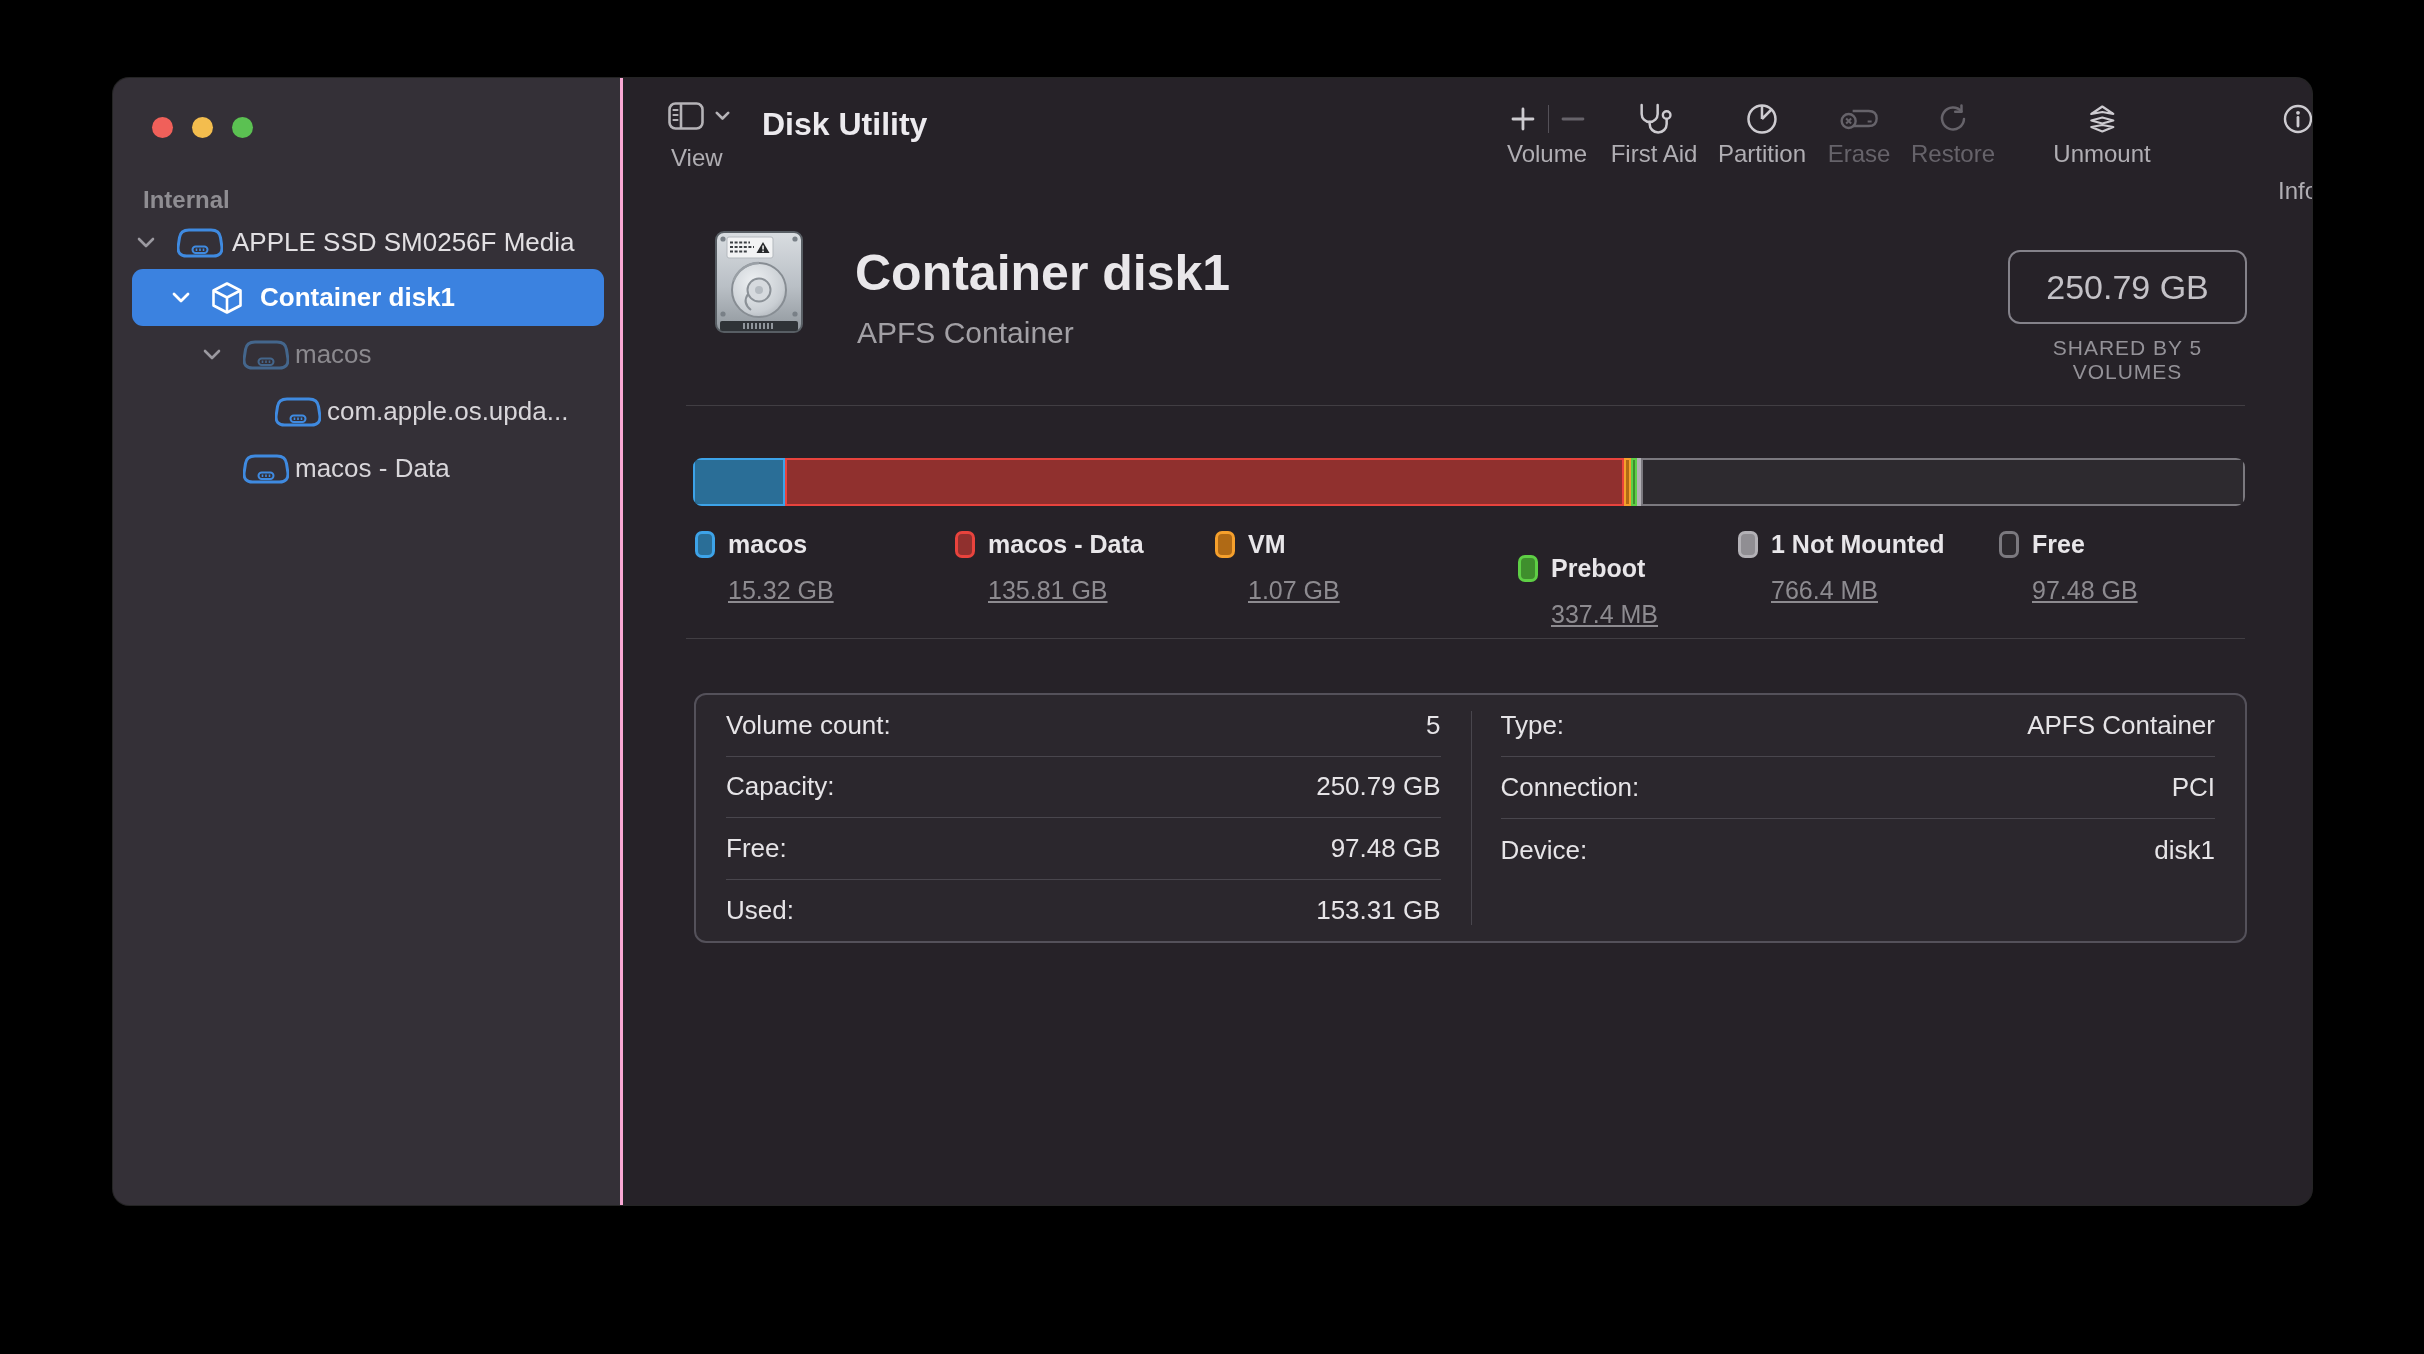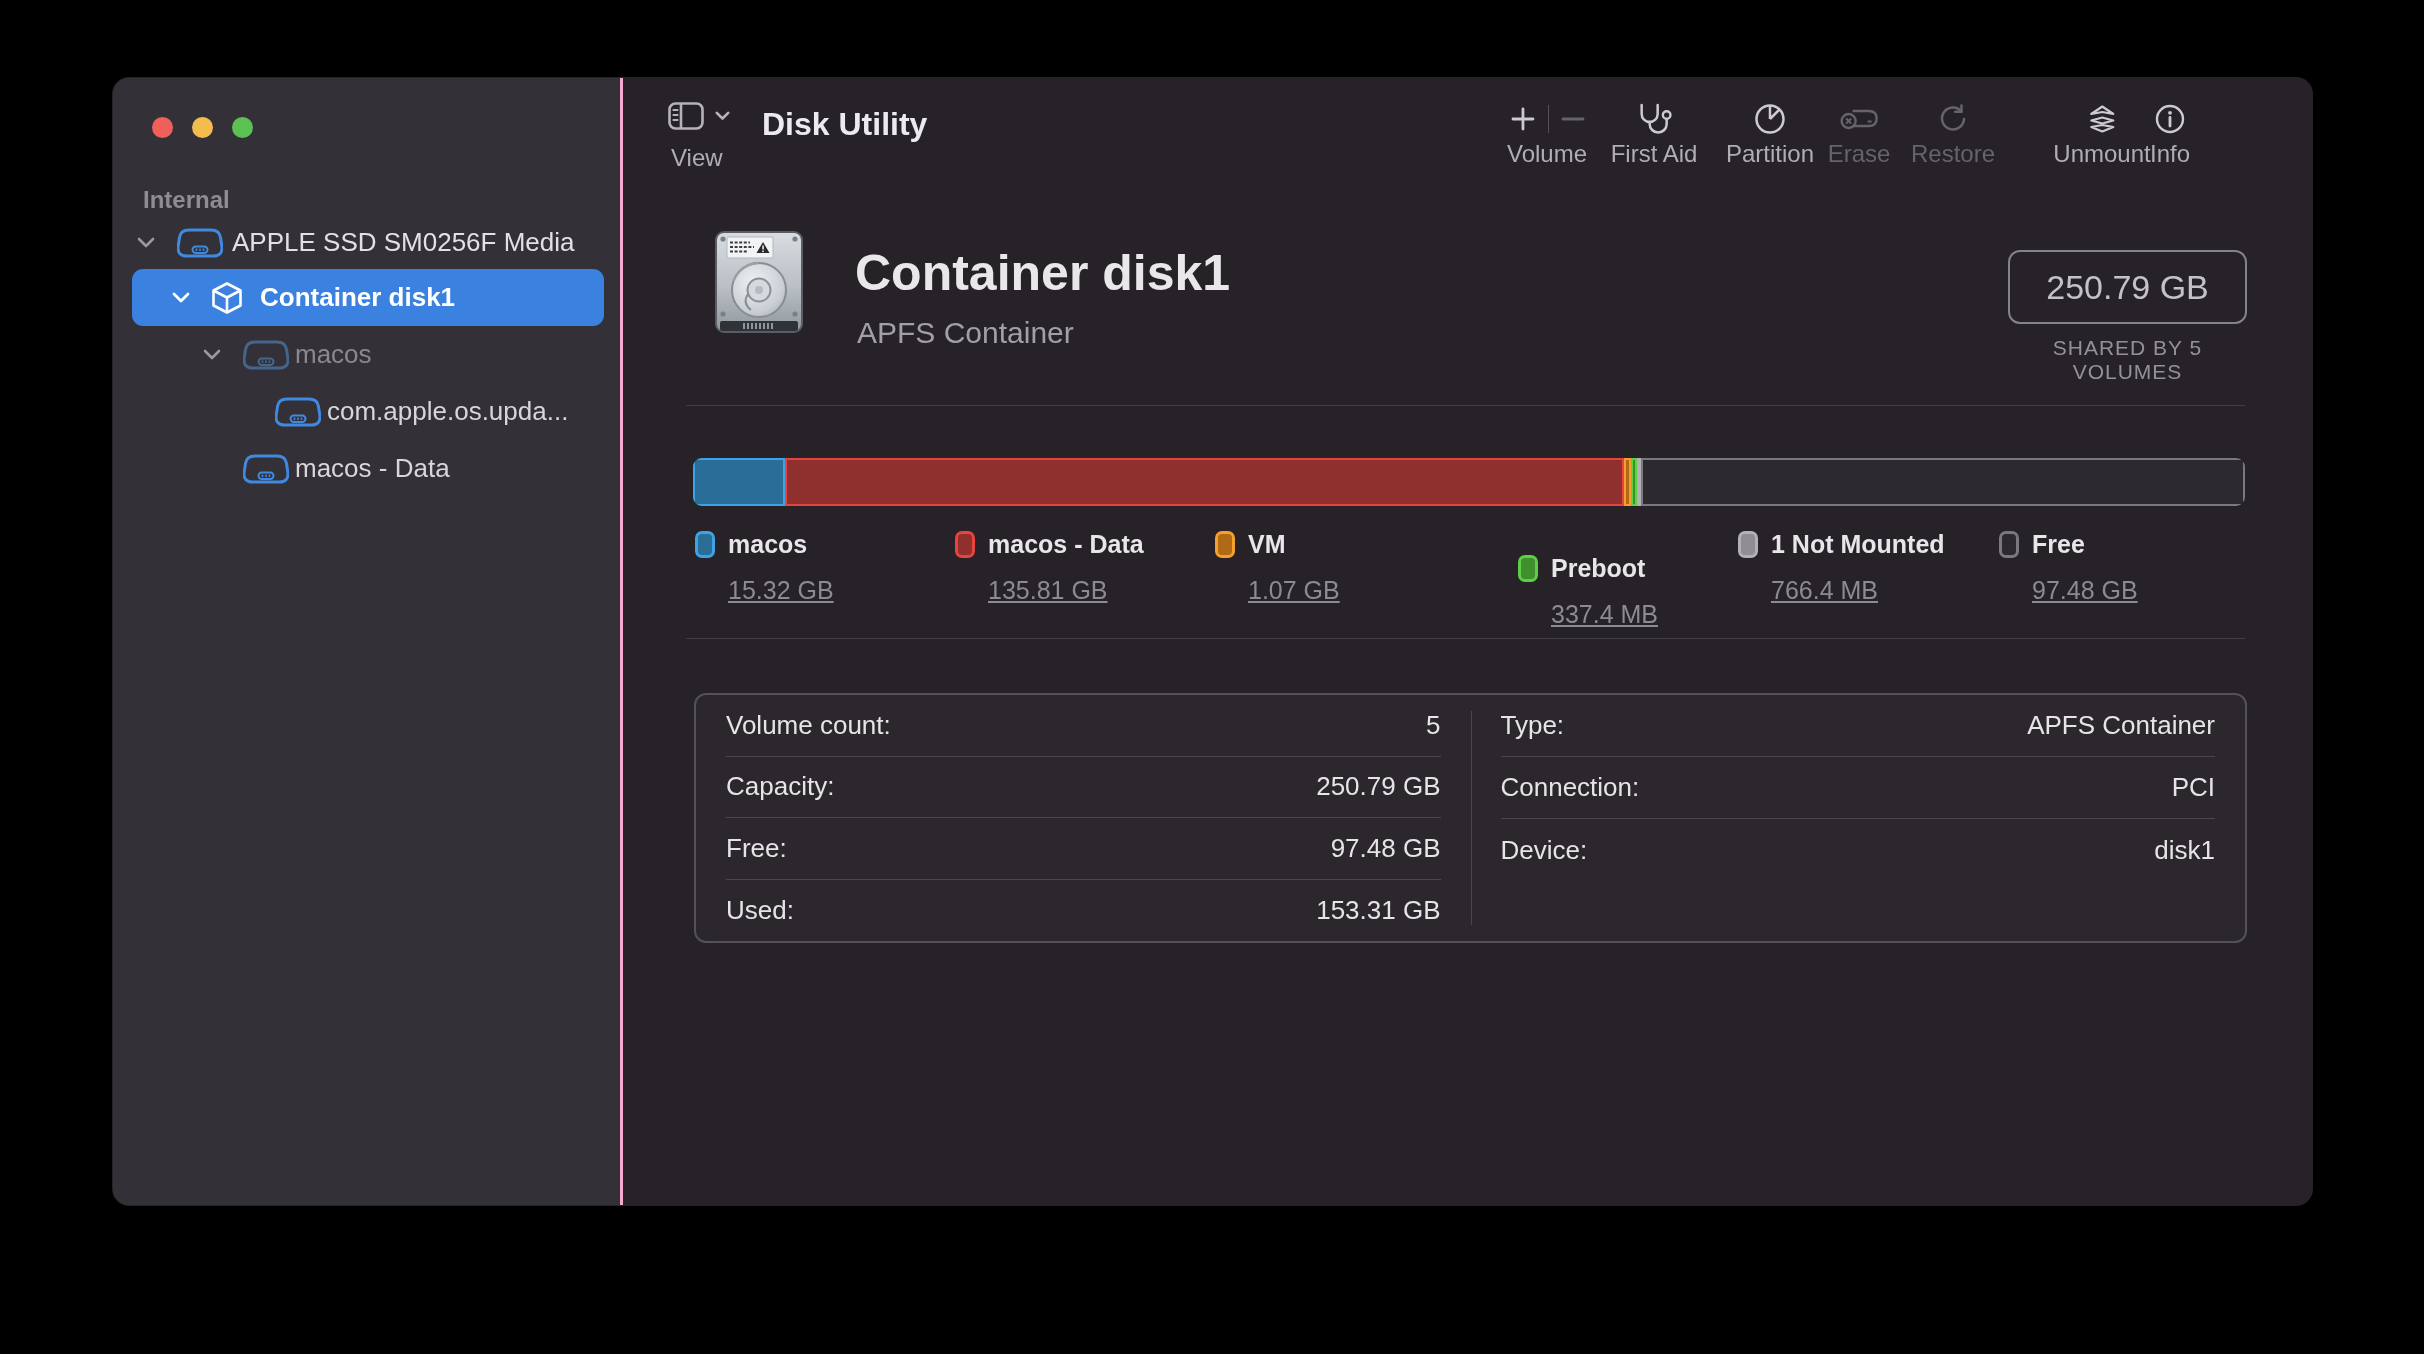--- a/index.html
+++ b/index.html
@@ -190,21 +190,21 @@
       <div class="ic">
         <svg width="37" height="34" viewBox="0 0 37 34">
             <path d="M6 3 V12 a8 8 0 0 0 16 0 V3" fill="none" stroke="currentColor" stroke-width="2.5" stroke-linecap="round"></path>
             <path d="M14 19.8 v2.2 a8.5 8.5 0 0 0 17 0 v-4.5" fill="none" stroke="currentColor" stroke-width="2.5" stroke-linecap="round"></path>
             <circle cx="31" cy="13" r="3.8" fill="none" stroke="currentColor" stroke-width="2.4"></circle>
           </svg>
       </div>
       <span class="tlabel">First Aid</span>
     </div>
 
-    <div class="tb-item" style="left:1139px;margin-left:8px;">
+    <div class="tb-item" style="left:1139px;">
       <div class="ic">
         <svg width="34" height="34" viewBox="0 0 34 34">
             <circle cx="17" cy="17" r="13.5" fill="none" stroke="currentColor" stroke-width="2.5"></circle>
             <path d="M17 17 V3.5 M17 17 L26.5 7.5" stroke="currentColor" stroke-width="2.5"></path>
           </svg>
       </div>
       <span class="tlabel">Partition</span>
     </div>
 
     <div class="tb-item disabled" style="left:1236px;">
@@ -233,21 +233,21 @@
       <div class="ic">
         <svg width="34" height="36" viewBox="0 0 34 36">
             <path d="M6 13 L17 5.5 L28 13 L17 11 Z" fill="none" stroke="currentColor" stroke-width="2.2" stroke-linejoin="round"></path>
             <path d="M6 19.5 L17 16.5 L28 19.5 L17 22.5 Z" fill="none" stroke="currentColor" stroke-width="2.2" stroke-linejoin="round"></path>
             <path d="M6 26 L17 24 L28 26 L17 30.5 Z" fill="none" stroke="currentColor" stroke-width="2.2" stroke-linejoin="round"></path>
           </svg>
       </div>
       <span class="tlabel">Unmount</span>
     </div>
 
-    <div class="tb-item" style="left:1547px;">
+    <div class="tb-item" style="left:1675px;gap:37px;">
       <div class="ic">
         <svg width="32" height="32" viewBox="0 0 32 32">
             <circle cx="16" cy="16" r="13" fill="none" stroke="currentColor" stroke-width="2.4"></circle>
             <circle cx="16" cy="9.8" r="1.9" fill="currentColor"></circle>
             <path d="M16 14.5 V23" stroke="currentColor" stroke-width="2.8" stroke-linecap="round"></path>
           </svg>
       </div>
       <span class="tlabel">Info</span>
     </div>
 

